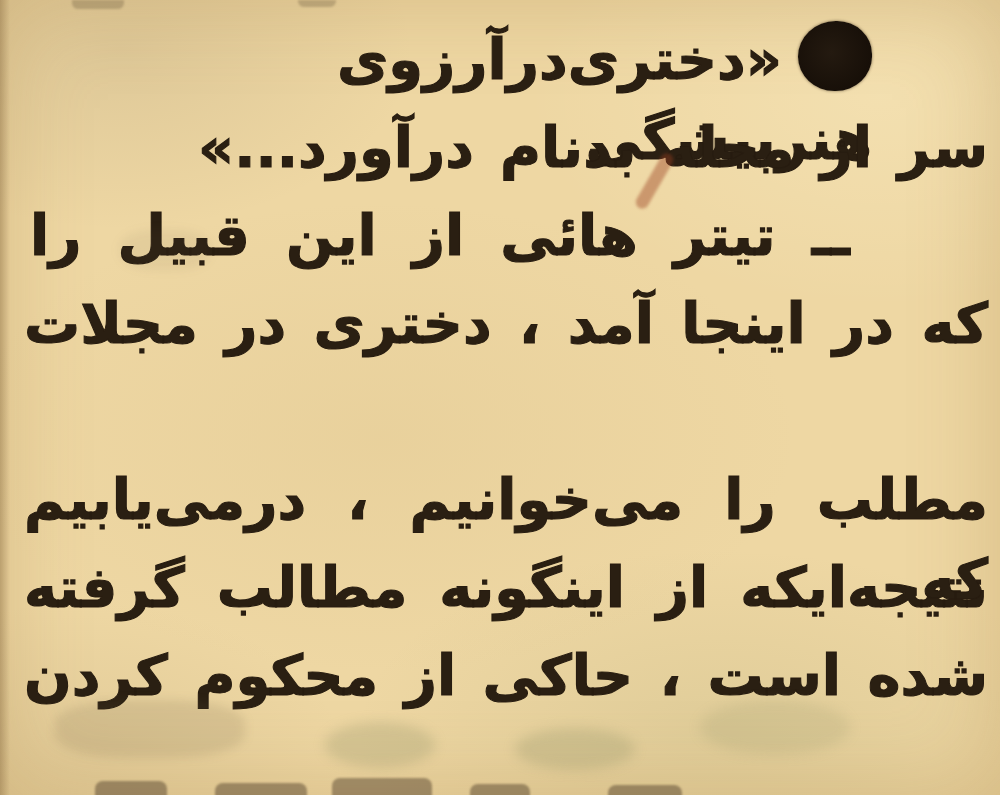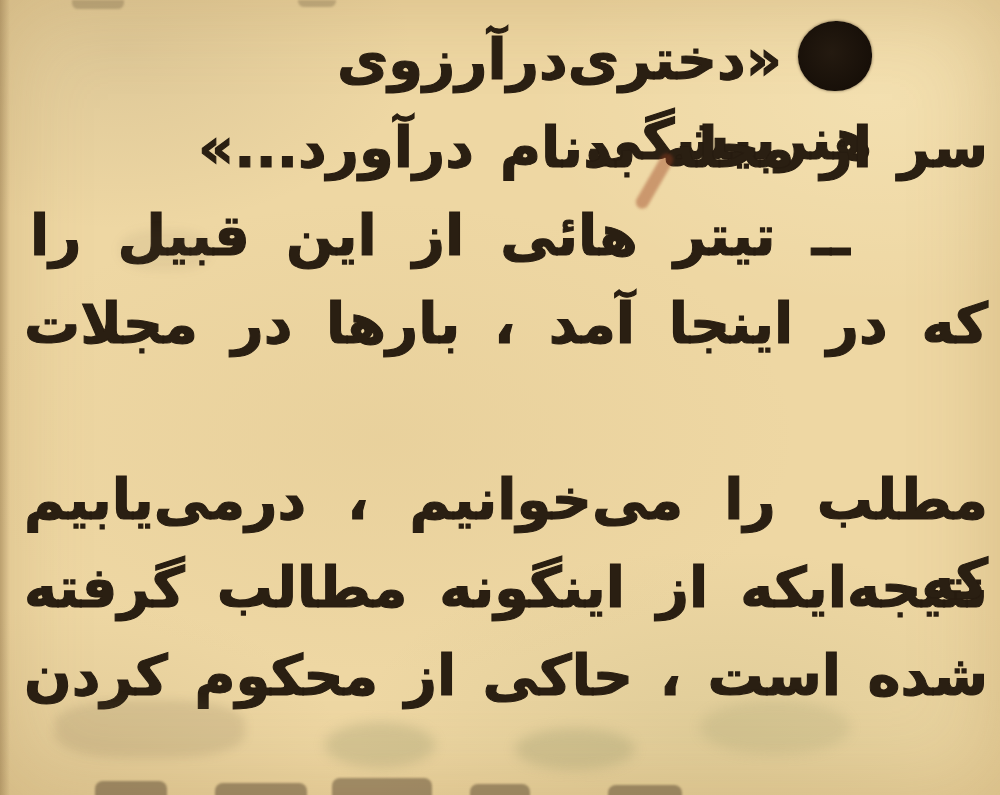--- a/index.html
+++ b/index.html
@@ -112,21 +112,21 @@
 
   <div class="line l2 just">
     <span>سر از محله بدنام درآورد...»</span>
   </div>
 
   <div class="line l3 just">
     <span>ــ تیتر هائی از این قبیل را</span>
   </div>
 
   <div class="line l4 just">
-    <span>که در اینجا آمد ، بارها در مجلات</span>
+    <span>که در اینجا آمد ، دختری در مجلات</span>
   </div>
 
 
   <div class="line l7 just">
     <span>نتیجه‌ایکه از اینگونه مطالب گرفته</span>
   </div>
 
   <div class="line l6 just">
     <span>مطلب را می‌خوانیم ، درمی‌یابیم که</span>
   </div>

